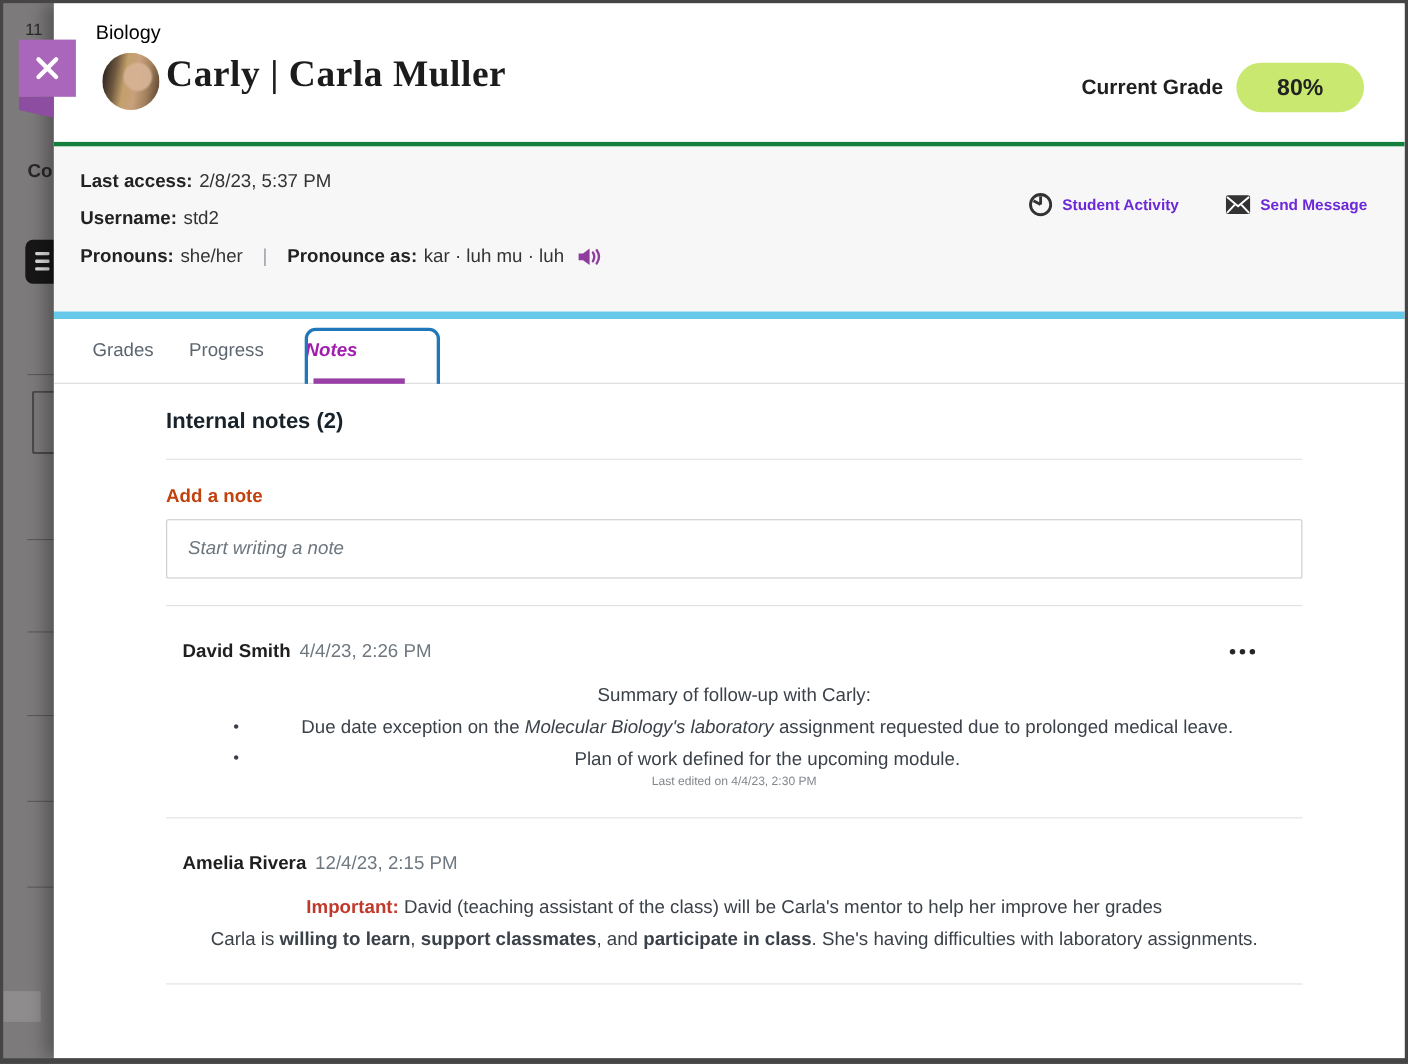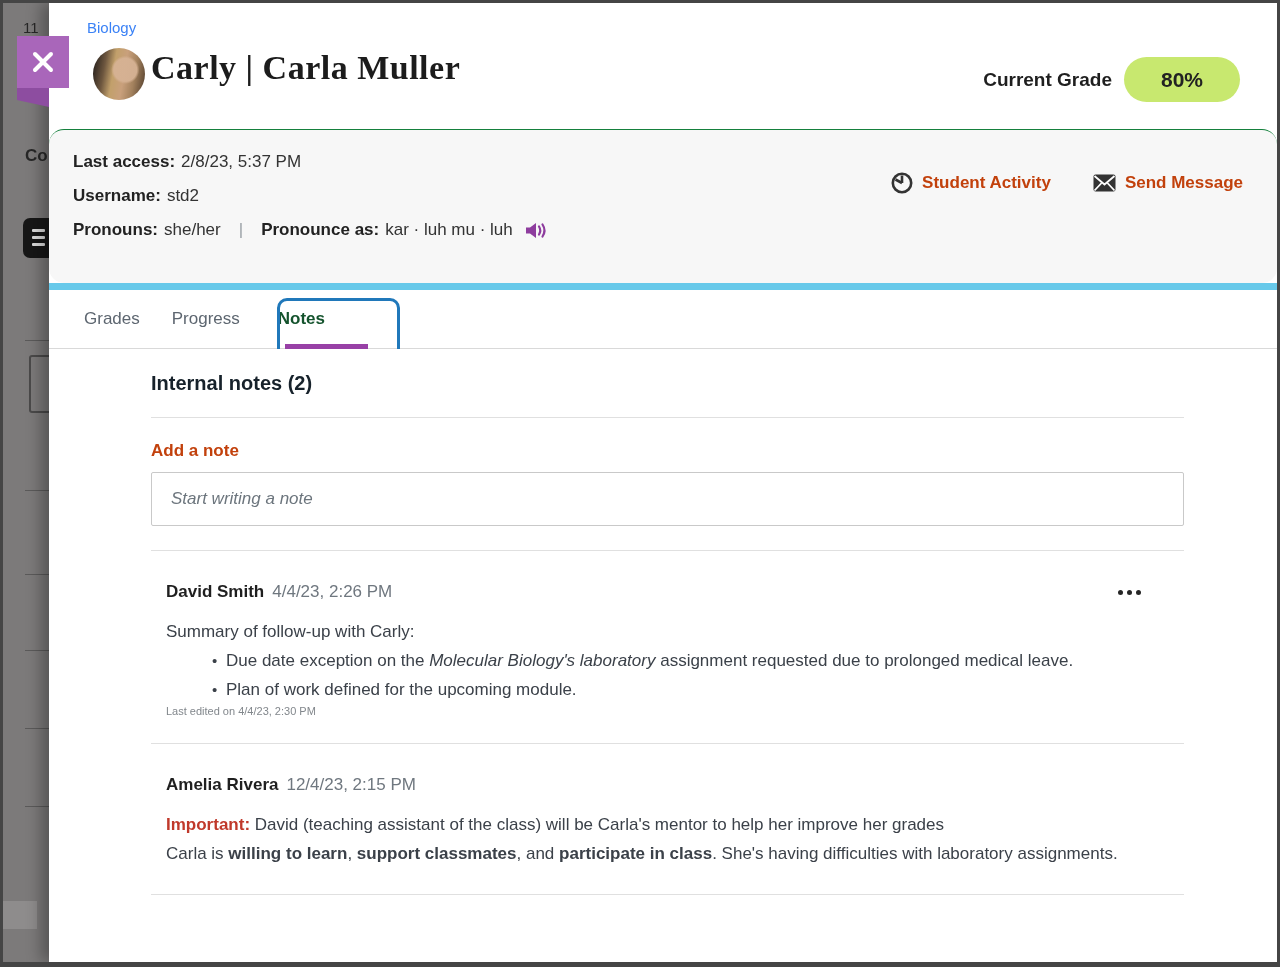--- a/index.html
+++ b/index.html
@@ -32,21 +32,21 @@
   
   .panel {
     position: absolute; left: 46px; top: 0; right: 0; bottom: 0;
     background: #ffffff;
     box-shadow: -8px 0 14px rgba(0,0,0,.30);
     display: flex; flex-direction: column;
   }
 
   
   .panel-header { position: relative; height: 126px; background: #fff; flex: 0 0 auto; }
-  .course-name { position: absolute; left: 38px; top: 16px; font-size: 15px; color: #3b82f6; }
+  .course-name { position: absolute; left: 38px; top: 16px; font-size: 18px; color: #000000; }
   .avatar {
     position: absolute; left: 44px; top: 45px; width: 52px; height: 52px; border-radius: 50%;
     background:
       radial-gradient(circle at 62% 42%, rgba(214,178,148,.95) 0 26%, rgba(214,178,148,0) 32%),
       linear-gradient(100deg, #2e2620 6%, #6e573f 24%, #c2a06b 40%, #c9a07c 58%, #a3815d 76%, #5d4733 95%);
     overflow: hidden;
   }
   .student-title {
     position: absolute; left: 102px; top: 46px;
     font-family: "Liberation Serif", "DejaVu Serif", serif;
@@ -67,61 +67,61 @@
     display: flex; align-items: center; justify-content: center;
   }
   .close-fold {
     position: absolute; left: 14px; top: 85px; width: 32px; height: 20px; z-index: 4;
     background: #8d4da0;
     clip-path: polygon(0 0, 100% 0, 100% 95%, 0 60%);
   }
 
   
   .info-band {
-    position: relative; height: 154px; background: #f7f7f7; border-top: 1px solid #15803d;
-    flex: 0 0 auto; font-size: 17px; color: #333; border-radius: 15px;
+    position: relative; height: 154px; background: #f7f7f7; border-top: 4px solid #15803d;
+    flex: 0 0 auto; font-size: 17px; color: #333;
   }
   .info-rows { position: absolute; left: 24px; top: 22px; display: flex; flex-direction: column; gap: 14px; }
   .info-row { display: flex; align-items: center; gap: 6px; white-space: nowrap; }
   .info-label { font-weight: bold; color: #222; }
   .info-sep { color: #9aa0a6; margin: 0 12px; }
   .speaker-svg { margin-left: 6px; vertical-align: -3px; }
   .info-actions { position: absolute; right: 34px; top: 42px; display: flex; gap: 42px; }
   .info-action { display: flex; align-items: center; gap: 9px; background: none; border: none; cursor: pointer;
-                 font-size: 17px; font-weight: 600; color: #c2410c; font-family: inherit; }
+                 font-size: 14px; font-weight: 600; color: #6d28d9; font-family: inherit; }
 
   
   .accent-bar { height: 7px; background: #67c9ea; flex: 0 0 auto; }
 
   
   .tabs-row { position: relative; height: 59px; background: #fff; border-bottom: 1px solid #d9d9d9; flex: 0 0 auto;
               display: flex; align-items: center; }
   .tab { background: none; border: none; cursor: pointer; font-family: inherit; font-size: 17px; color: #5d6670; }
   .tab-grades { margin-left: 35px; }
   .tab-progress { margin-left: 32px; }
-  .tab-notes { margin-left: 38px; color: #14532d; font-weight: bold; }
+  .tab-notes { margin-left: 38px; color: #a21caf; font-weight: bold; font-style: italic; }
   .tab-underline { position: absolute; left: 236px; top: 54px; width: 83px; height: 5px; background: #9840a6; }
   .tab-focus-ring { position: absolute; left: 228px; top: 8px; width: 123px; height: 63px;
                     border: 3px solid #2078ba; border-radius: 10px; pointer-events: none; }
 
   
   .content { position: relative; flex: 1 1 auto; background: #fff; overflow: hidden; padding-top: 23px; }
   .content-inner { padding: 0 50px 0 102px; }
   .notes-heading { font-size: 20px; font-weight: 600; color: #17222b; }
   .content-hr { border: none; border-top: 1px solid #e0e0e0; margin: 0; width: 1033px; }
   .hr-after-heading { margin-top: 22px; }
   .add-note-label { margin-top: 23px; font-size: 17px; font-weight: bold; color: #c2410c; }
   .note-input {
     margin-top: 11px; width: 1033px; height: 54px; border: 1px solid #c9c9c9; border-radius: 2px;
     padding: 0 19px; font-size: 17px; font-family: inherit; color: #333; background: #fff;
   }
   .note-input::placeholder { font-style: italic; color: #6c757d; }
   .hr-after-input { margin-top: 24px; }
 
-  .note-card { padding: 31px 0 26px 15px; width: 1018px; }
+  .note-card { padding: 31px 0 26px 15px; width: 1018px; text-align: center; }
   .note-head { display: flex; align-items: center; }
   .note-author { font-size: 17px; font-weight: bold; color: #1f1f1f; }
   .note-time { font-size: 17px; color: #6f777f; margin-left: 8px; }
   .note-menu { margin-left: auto; margin-right: 28px; background: none; border: none; cursor: pointer;
                display: flex; gap: 4px; align-items: center; height: 20px; }
   .note-menu i { width: 5px; height: 5px; border-radius: 50%; background: #262626; display: block; }
   .note-body { margin-top: 15px; font-size: 17px; color: #3b4149; line-height: 29px; }
   .note-body p { margin: 0; }
   .note-body ul { list-style: none; margin: 0 0 0 46px; }
   .note-body li { position: relative; padding-left: 14px; }

